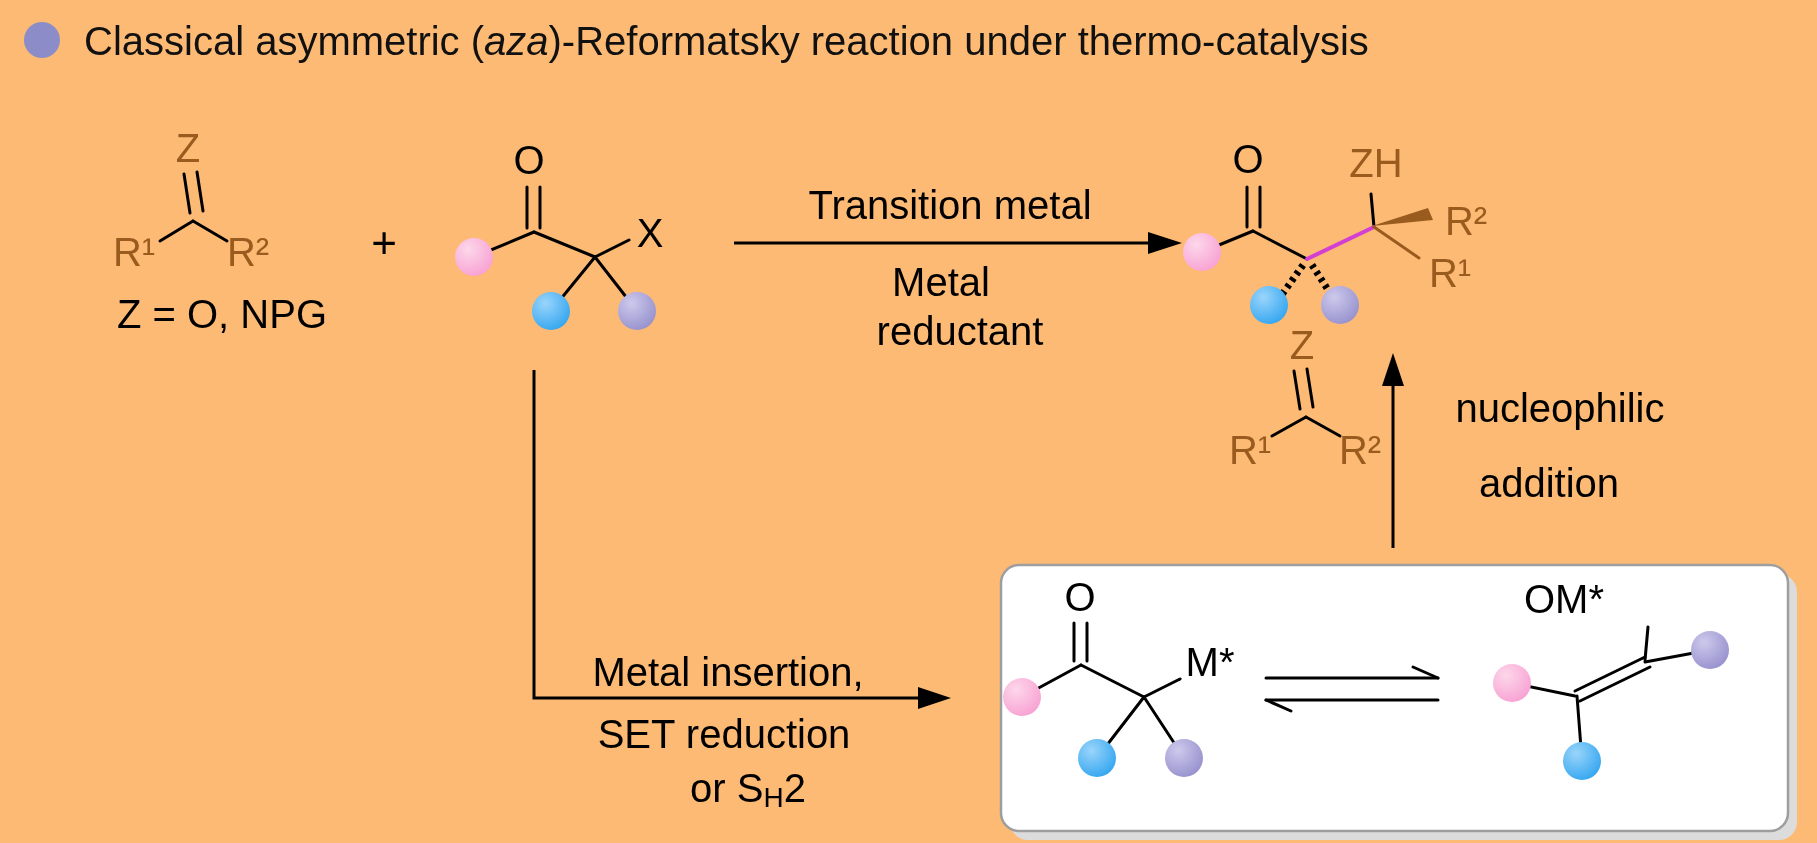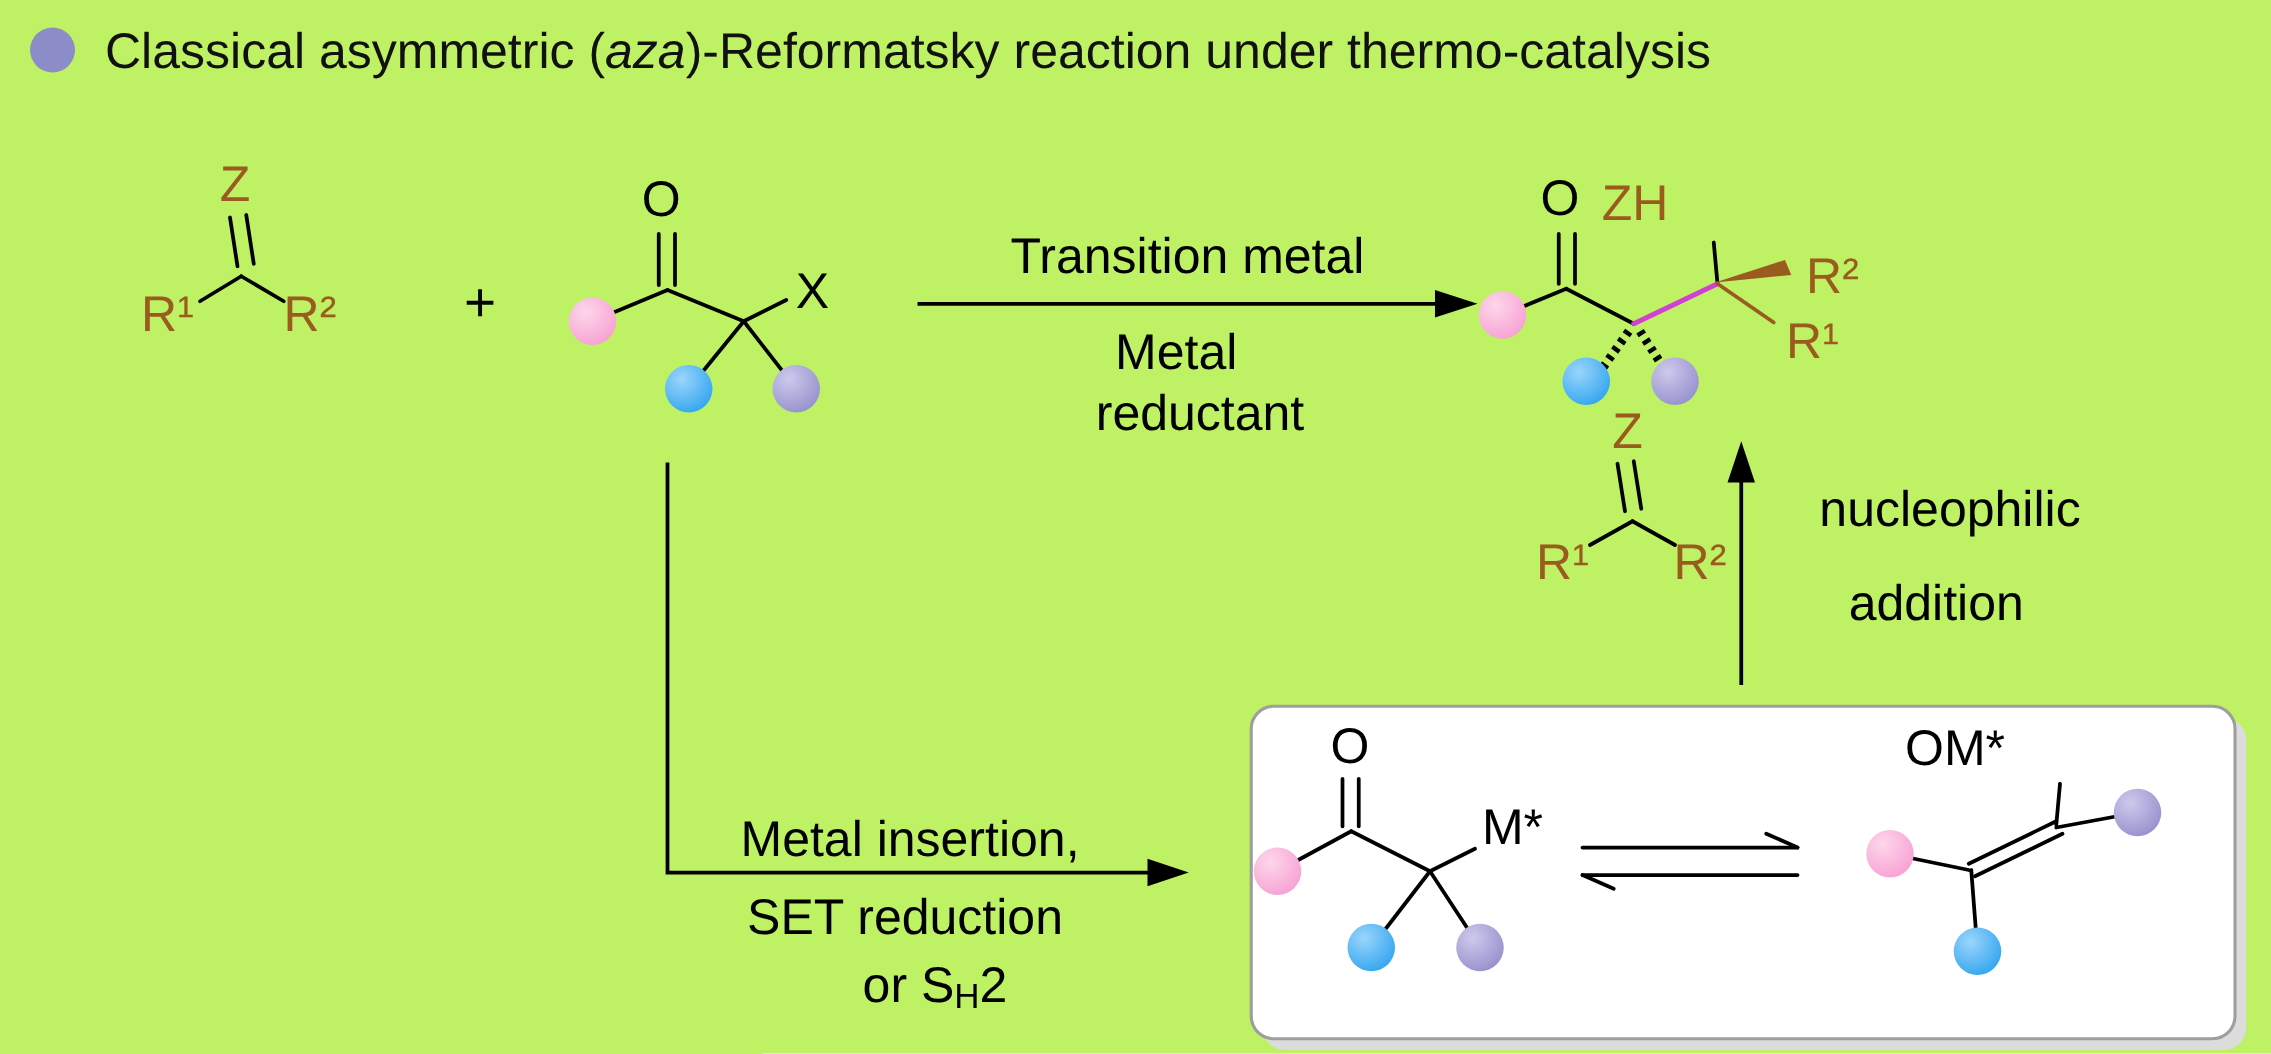--- a/index.html
+++ b/index.html
@@ -1,21 +1,21 @@
 <!DOCTYPE html>
 <html><head>
 <meta charset="utf-8">
 <style>
   * { margin: 0; padding: 0; box-sizing: border-box; }
   html, body { background: #ffffff; }
   .canvas {
     position: relative;
     width: 1817px;
     height: 843px;
-    background: #bef264;
+    background: #fdba74;
     font-family: "Liberation Sans", sans-serif;
     color: #000;
     overflow: hidden;
   }
   svg.layer { position: absolute; left: 0; top: 0; }
   .bullet {
     position: absolute; left: 24px; top: 22px;
     width: 36px; height: 36px; border-radius: 50%;
     background: #8c8cc8;
   }
@@ -152,31 +152,32 @@
       <line x1="1294" y1="371" x2="1300" y2="409"></line>
       <line x1="1307" y1="369" x2="1313" y2="407"></line>
       <line x1="1306" y1="417" x2="1272" y2="436"></line>
       <line x1="1306" y1="417" x2="1340" y2="436"></line>
     </g>
   </svg>
 
   <div class="lbl brown" style="left:188px; top:148px">Z</div>
   <div class="lbl brown" style="left:134px; top:252px">R¹</div>
   <div class="lbl brown" style="left:248px; top:252px">R²</div>
+  <div class="lbl" style="left:222px; top:314px">Z = O, NPG</div>
   <div class="lbl big" style="left:384px; top:243px">+</div>
 
   <div class="lbl" style="left:529px; top:160px">O</div>
   <div class="lbl" style="left:650px; top:233px">X</div>
 
   <div class="lbl" style="left:950px; top:205px">Transition metal</div>
   <div class="lbl" style="left:941px; top:282px">Metal</div>
   <div class="lbl" style="left:960px; top:331px">reductant</div>
 
   <div class="lbl" style="left:1248px; top:159px">O</div>
-  <div class="lbl brown" style="left:1308px; top:163px">ZH</div>
+  <div class="lbl brown" style="left:1376px; top:163px">ZH</div>
   <div class="lbl brown" style="left:1466px; top:221px">R²</div>
   <div class="lbl brown" style="left:1450px; top:273px">R¹</div>
 
   <div class="lbl" style="left:728px; top:672px">Metal insertion,</div>
   <div class="lbl" style="left:724px; top:734px">SET reduction</div>
   <div class="lbl" style="left:748px; top:790px"><span>or S</span><span class="sub">H</span><span>2</span></div>
 
   <div class="lbl" style="left:1080px; top:597px">O</div>
   <div class="lbl" style="left:1210px; top:662px">M*</div>
   <div class="lbl" style="left:1564px; top:599px">OM*</div>

